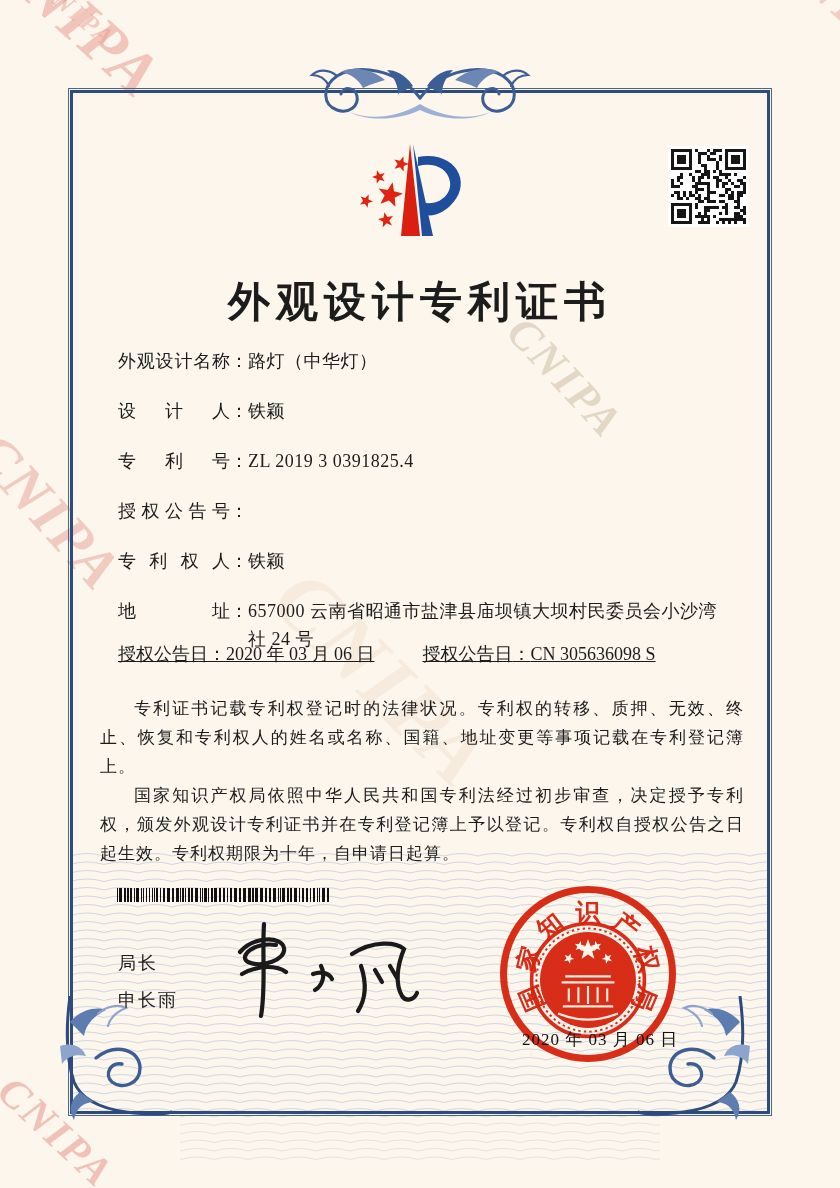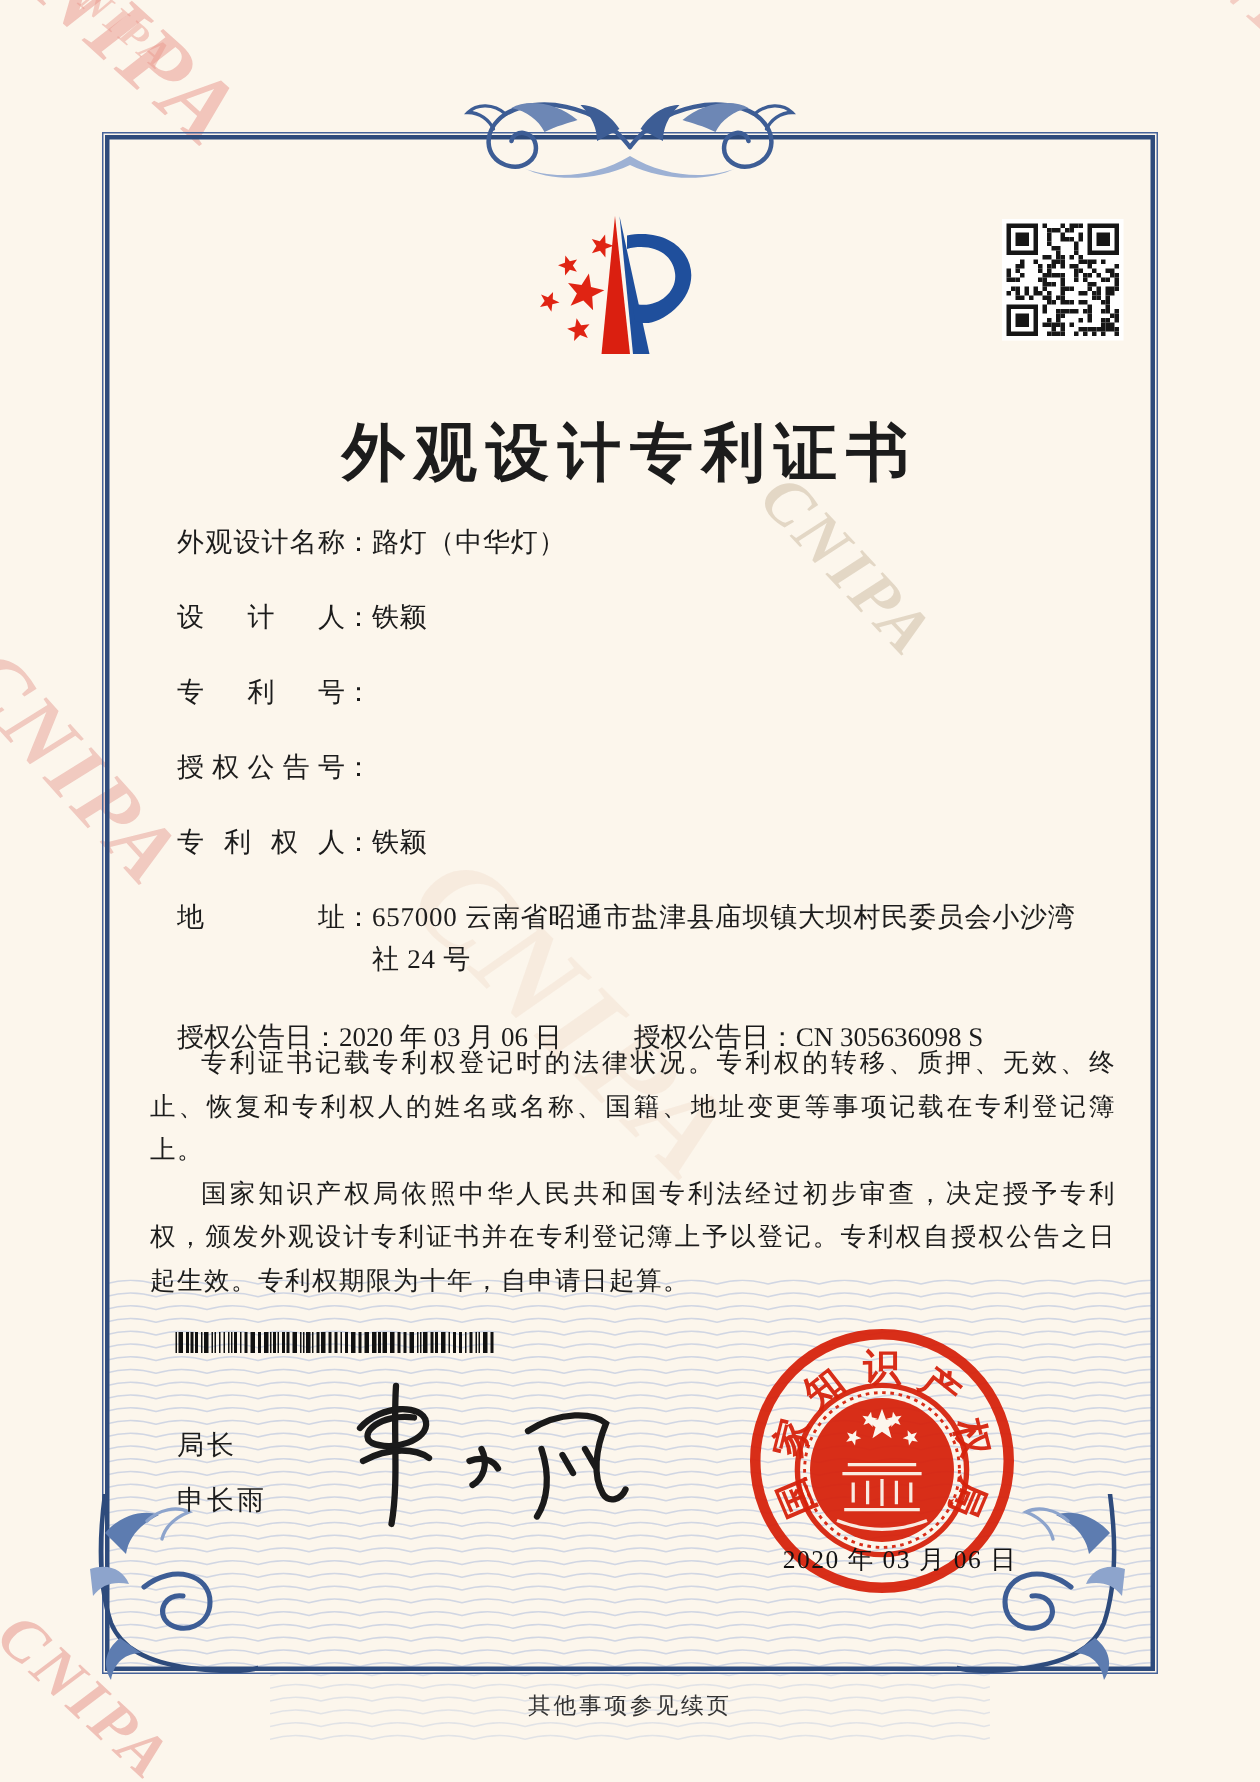--- a/index.html
+++ b/index.html
@@ -41,22 +41,22 @@
   .qr-grid b{background:#161616;}
   .qr-grid u{background:#ffffff;}
   .title{position:absolute;left:68px;top:246px;width:704px;text-align:center;
          font-size:42px;font-weight:bold;letter-spacing:6px;z-index:4;}
   
   .fields{position:absolute;left:118px;top:347px;width:610px;font-size:18px;z-index:4;}
   .field-row{display:flex;align-items:flex-start;line-height:28px;margin-bottom:22px;}
   .f-label{display:inline-block;width:112px;text-align:justify;text-align-last:justify;flex:none;}
   .f-colon{flex:none;}
   .f-value{letter-spacing:.5px;max-width:480px;}
-  .grant-row{position:absolute;left:118px;top:677px;font-size:18px;line-height:28px;
-             display:flex;z-index:4;white-space:nowrap;}
+  .grant-row{position:absolute;left:118px;top:640px;font-size:18px;line-height:28px;
+             display:flex;z-index:4;white-space:nowrap;text-decoration:underline;}
   .grant-pair2{margin-left:48px;}
   
   .body-text{position:absolute;left:100px;top:694px;width:644px;font-size:17px;
              line-height:29px;letter-spacing:1px;z-index:4;text-align:justify;}
   .body-text p{margin:0;text-indent:2em;}
   
   .barcode{position:absolute;left:117px;top:888px;width:216px;height:14px;z-index:4;}
   .barcode i{position:absolute;top:0;height:100%;background:#111;}
   .officer-title{position:absolute;left:118px;top:951px;font-size:18px;letter-spacing:2px;z-index:4;}
   .officer-name{position:absolute;left:118px;top:988px;font-size:18px;letter-spacing:2px;z-index:4;}
@@ -392,20 +392,21 @@
 
     <div class="field-row">
       <span class="f-label">设计人</span>
         <span class="f-colon">：</span>
         <span class="f-value">铁颖</span>
     </div>
 
     <div class="field-row">
       <span class="f-label">专利号</span>
         <span class="f-colon">：</span>
+        <span class="f-value">ZL 2019 3 0391825.4</span>
     </div>
 
     <div class="field-row">
       <span class="f-label">授权公告号</span>
         <span class="f-colon">：</span>
     </div>
 
     <div class="field-row">
       <span class="f-label">专利权人</span>
         <span class="f-colon">：</span>
@@ -539,15 +540,14 @@
         <path d="M31,47 L69,47"></path>
         <path d="M28,52 L72,52"></path>
         <path d="M34,57 L34,68 M42,56 L42,69 M50,55 L50,70 M58,56 L58,69 M66,57 L66,68"></path>
         <path d="M29,72 L71,72"></path>
         <path d="M25,78 Q50,88 75,78"></path>
       </g>
     </svg>
   </div>
   <div class="seal-date">2020 年 03 月 06 日</div>
 
-  <div class="foot-note">其他事项参见续页</div>
 
 </div>
 
 </body></html>

